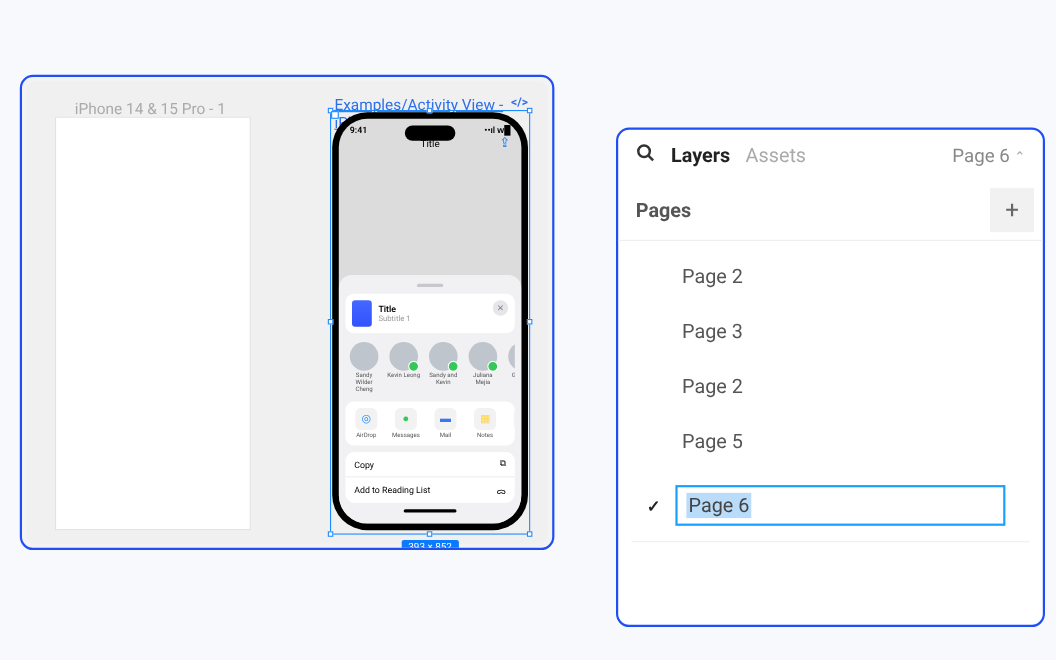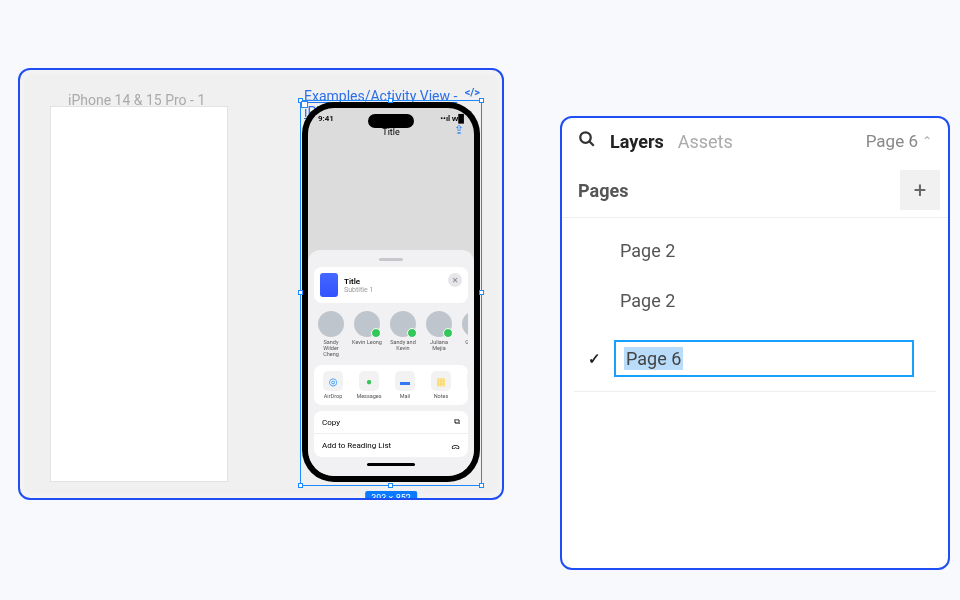--- a/index.html
+++ b/index.html
@@ -505,20 +505,28 @@
     <div class="add-btn">+</div>
   </div>
 
   <div class="page-list" id="page-list">
       <div class="page-item">
         <span class="indent"></span>
         <span>Page 2</span>
       </div>
       <div class="page-item">
         <span class="indent"></span>
+        <span>Page 3</span>
+      </div>
+      <div class="page-item">
+        <span class="indent"></span>
         <span>Page 2</span>
+      </div>
+      <div class="page-item">
+        <span class="indent"></span>
+        <span>Page 5</span>
       </div>
       <div class="page-item">
         <span class="check">✓</span>
   <div class="page-edit"><span class="page-edit-text">Page 6</span></div>
       </div>
     </div>
 </div>
 
 </body></html>

